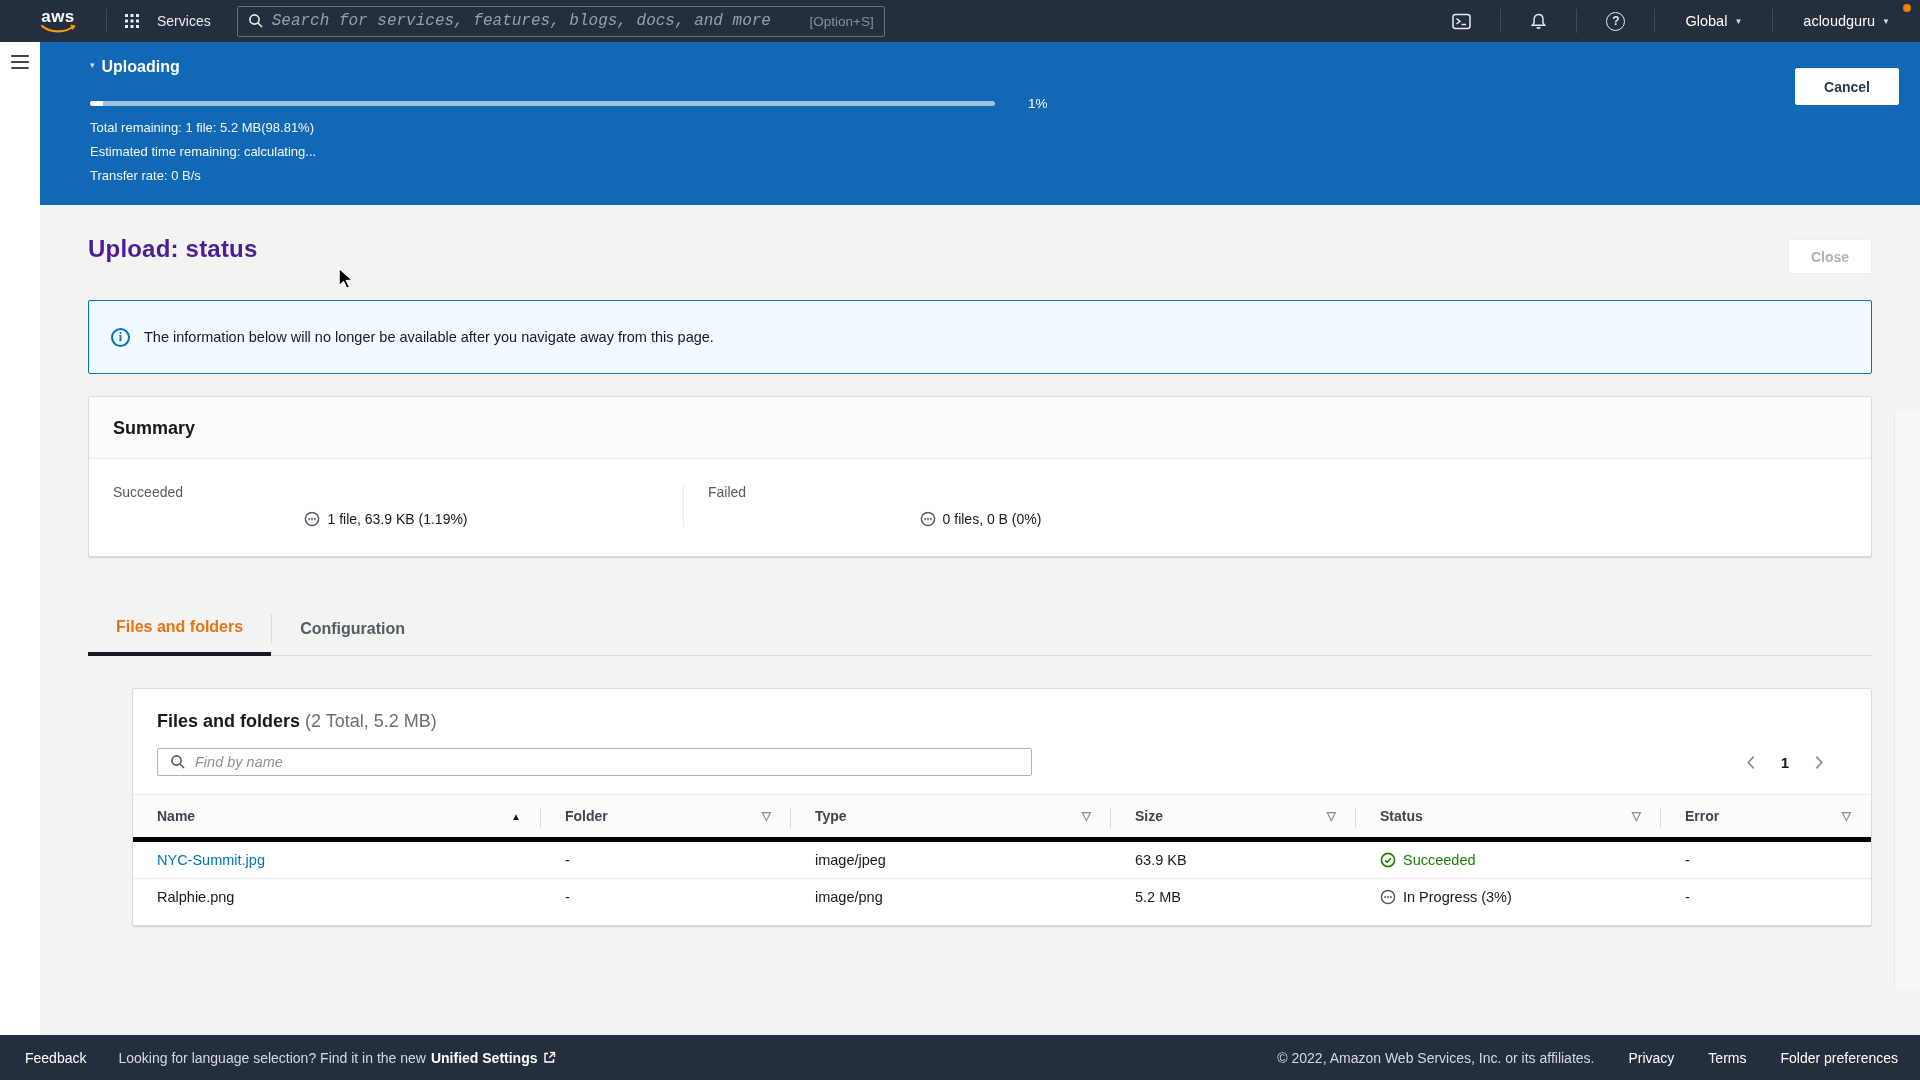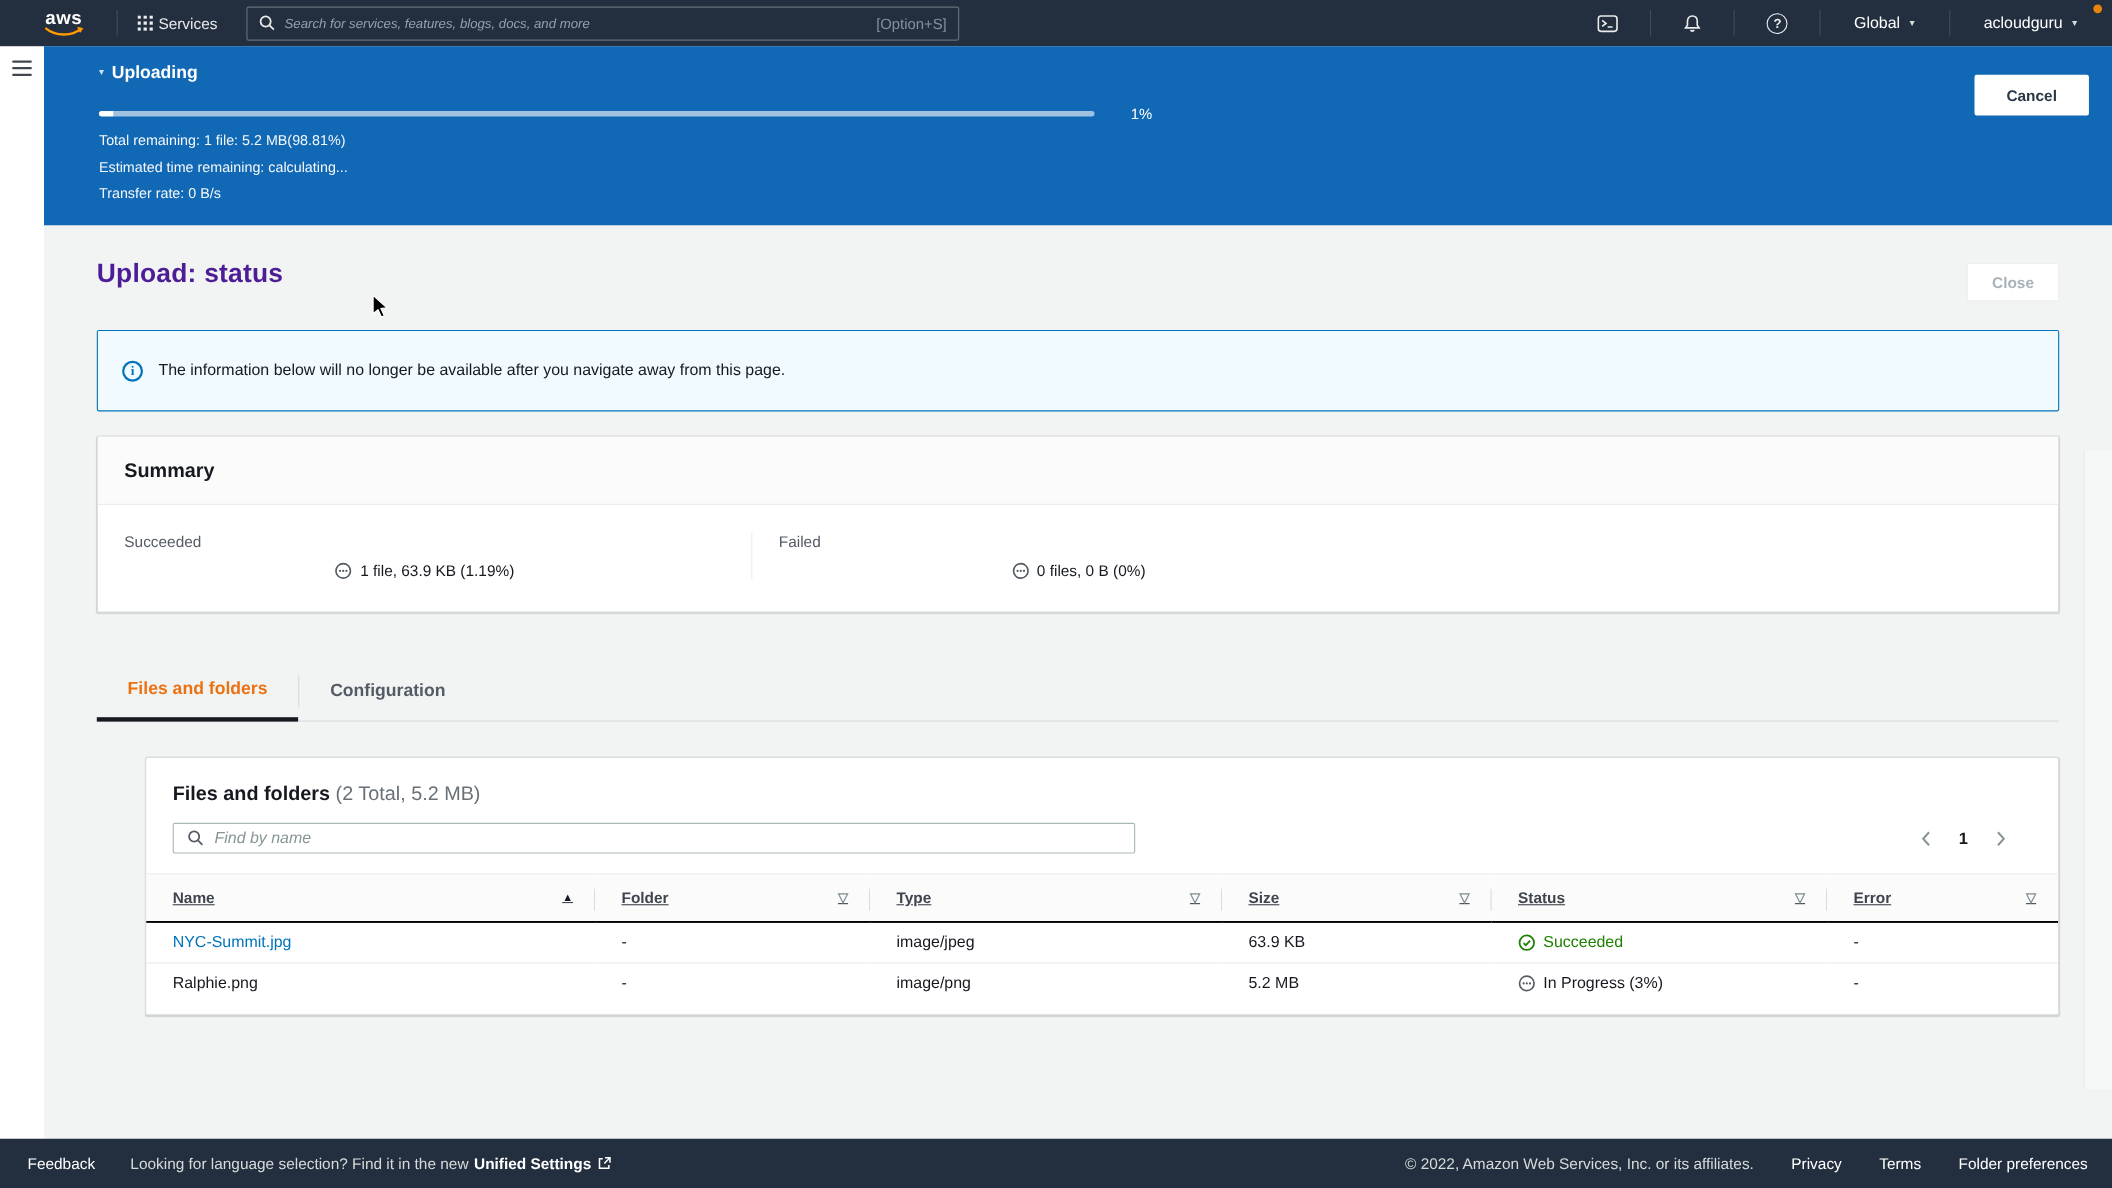--- a/index.html
+++ b/index.html
@@ -11,28 +11,28 @@
 
   
   .topnav {
     height:42px; background:#232f3e; display:flex; align-items:center;
     justify-content:space-between; padding:0 14px 0 18px; position:relative;
   }
   .nav-left { display:flex; align-items:center; height:100%;margin-left:22px; }
   .aws-logo { display:flex; flex-direction:column; align-items:center; margin-right:16px; cursor:pointer; }
   .aws-logo .aws-word { color:#fff; font-weight:bold; font-size:17px; line-height:14px; letter-spacing:.5px; }
   .nav-divider { width:1px; height:24px; background:#414b5a; margin:0 14px; }
-  .nav-item { display:flex; align-items:center; gap:5px; color:#e9ebed; cursor:pointer; padding:0 4px; }
+  .nav-item { display:flex; align-items:center; gap:18px; color:#e9ebed; cursor:pointer; padding:0 4px; }
   .nav-search {
     display:flex; align-items:center; margin-left:22px; width:648px; height:31px;
     background:#232f3e; border:1px solid #687078; border-radius:2px; padding:0 10px; gap:8px;
   }
   .nav-search input {
     flex:1; background:transparent; border:none; outline:none; color:#7dd3fc;
-    font-size:12px; font-family:Liberation Sans, sans-serif;
+    font-size:16px; font-family:Liberation Mono, monospace;
   }
   .nav-search input::placeholder { color:#95a0ab; font-style:italic; }
   .nav-shortcut { color:#87919b; font-size:13.5px; }
   .nav-right { display:flex; align-items:center; height:100%; }
   .nav-icon-btn { color:#e9ebed; display:flex; align-items:center; padding:0 15px; cursor:pointer; }
   .nav-dd { color:#fff; display:flex; align-items:center; gap:7px; padding:0 16px; cursor:pointer; font-size:14.5px; }
   .caret-down { font-size:8px; color:#d5dbdb; }
   .circle-q {
     width:19px; height:19px; border:1.7px solid #e9ebed; border-radius:50%;
     display:flex; align-items:center; justify-content:center;
@@ -115,21 +115,21 @@
   }
   .find-box input { flex:1; border:none; outline:none; font-size:14.5px; color:#16191f; font-family:"Liberation Sans", sans-serif; }
   .find-box input::placeholder { color:#879596; font-style:italic; }
   .pagination { display:flex; align-items:center; gap:24px; padding-right:22px; }
   .page-chevron { cursor:pointer; display:flex; align-items:center; }
   .page-num { font-weight:bold; font-size:15px; color:#16191f; cursor:pointer; }
 
   table.files { width:100%; border-collapse:collapse; }
   table.files th {
     background:#fbfbfb; text-align:right; font-size:14px; font-weight:bold; color:#3f454e;
-    padding:13px 16px 13px 24px; border-top:1px solid #eaeded; border-bottom:2px solid #000000; position:relative;text-decoration:underline;
+    padding:13px 16px 13px 24px; border-top:1px solid #eaeded; border-bottom:5px solid #000000; position:relative;
   }
   table.files th:not(:last-child)::after {
     content:''; position:absolute; right:0; top:13px; height:20px; width:1px; background:#d8dcdc;
   }
   .th-inner { display:flex; align-items:center; justify-content:space-between; cursor:pointer; }
   .sort-asc { font-size:10px; color:#16191f; margin-right:4px; }
   .filter-tri { font-size:12px; color:#848e93; margin-right:4px; }
   table.files td { padding:10px 16px 10px 24px; font-size:14.5px; color:#16191f; border-bottom:1px solid #eaeded; }
   table.files tr:last-child td { border-bottom:none; }
   td a.file-link { color:#0073bb; text-decoration:none; cursor:pointer; }

